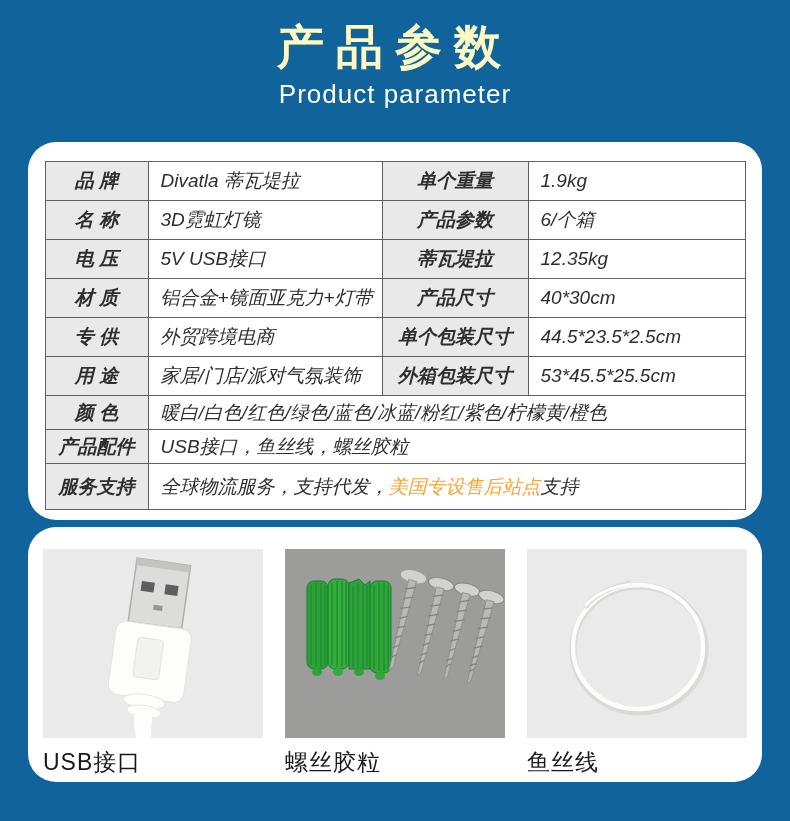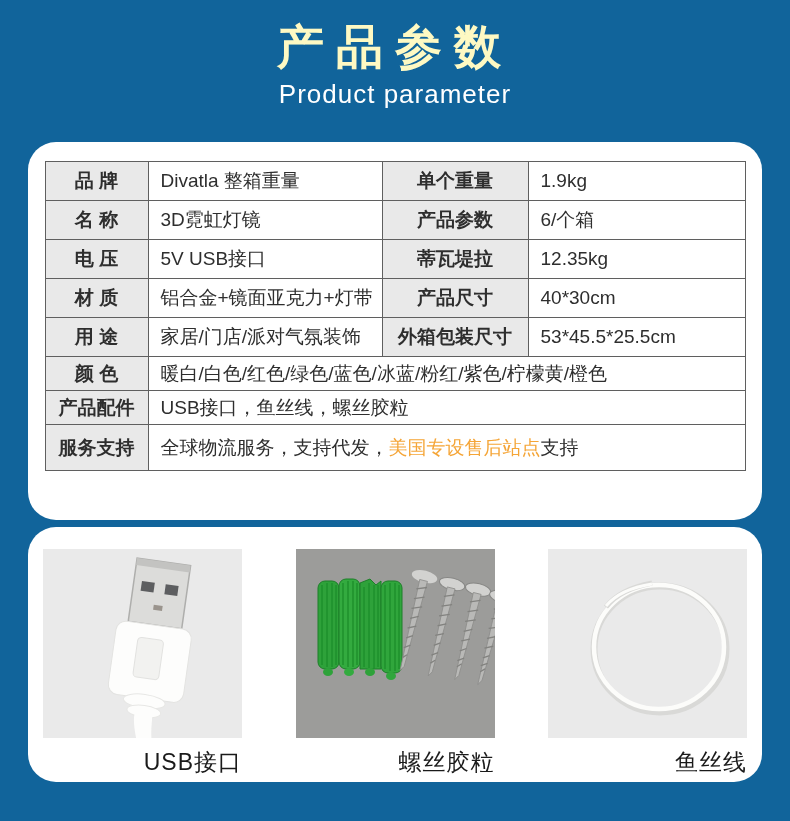--- a/index.html
+++ b/index.html
@@ -25,21 +25,21 @@
     position:absolute; left:28px; right:28px;
     background:#ffffff; border-radius:28px;
   }
   .card-table{ top:142px; height:378px; }
   .card-acc{ top:527px; height:255px; }
 
   
   table.spec{
     border-collapse:collapse;
     margin:19px auto 0 auto;
-    width:700px; table-layout:fixed;
+    width:700px; table-layout:fixed;font-style:italic;
   }
   table.spec td{
     border:1.6px solid #5f5f5f;
     font-size:19px; color:#2e2e2e;
     padding:0 12px;
     white-space:nowrap; overflow:hidden;
   }
   td.lbl{
     background:#e9e9e9; text-align:center;
     font-weight:600; color:#3a3a3a; padding:0 4px;
@@ -47,21 +47,21 @@
   tr.r-std{ height:39px; }
   tr.r-mid{ height:34px; }
   tr.r-tall{ height:46px; }
   .hl{ color:#f5a537; }
 
   
   .acc-row{
     display:flex; justify-content:space-between;
     padding:22px 15px 0 15px;
   }
-  .acc-item{ width:199px; text-align:right; }
+  .acc-item{ width:220px; text-align:left; }
   .acc-img{
     width:100%; height:189px; overflow:hidden;
   }
   .bg-light{ background:#eaeaea; }
   .bg-gray{ background:#9c9c9a; }
   .acc-label{
     font-size:23px; color:#1a1a1a; margin-top:9px; letter-spacing:1px;
   }
 </style>
 </head>
@@ -76,41 +76,47 @@
   <table class="spec">
     <colgroup>
         <col style="width:103px">
         <col style="width:234px">
         <col style="width:146px">
         <col style="width:217px">
       </colgroup>
     <tbody>
       <tr class="r-std">
         <td class="lbl">品 牌</td>
-        <td>Divatla 整箱重量</td>
+        <td>Divatla 蒂瓦堤拉</td>
         <td class="lbl">单个重量</td>
         <td>1.9kg</td>
       </tr>
       <tr class="r-std">
         <td class="lbl">名 称</td>
         <td>3D霓虹灯镜</td>
         <td class="lbl">产品参数</td>
         <td>6/个箱</td>
       </tr>
       <tr class="r-std">
         <td class="lbl">电 压</td>
         <td>5V USB接口</td>
         <td class="lbl">蒂瓦堤拉</td>
         <td>12.35kg</td>
       </tr>
       <tr class="r-std">
         <td class="lbl">材 质</td>
         <td>铝合金+镜面亚克力+灯带</td>
         <td class="lbl">产品尺寸</td>
         <td>40*30cm</td>
+      </tr>
+      <tr class="r-std">
+        <td class="lbl">专 供</td>
+        <td>外贸跨境电商</td>
+        <td class="lbl">单个包装尺寸</td>
+        <td>44.5*23.5*2.5cm</td>
       </tr>
       <tr class="r-std">
         <td class="lbl">用 途</td>
         <td>家居/门店/派对气氛装饰</td>
         <td class="lbl">外箱包装尺寸</td>
         <td>53*45.5*25.5cm</td>
       </tr>
       <tr class="r-mid">
         <td class="lbl">颜 色</td>
         <td colspan="3">暖白/白色/红色/绿色/蓝色/冰蓝/粉红/紫色/柠檬黄/橙色</td>

